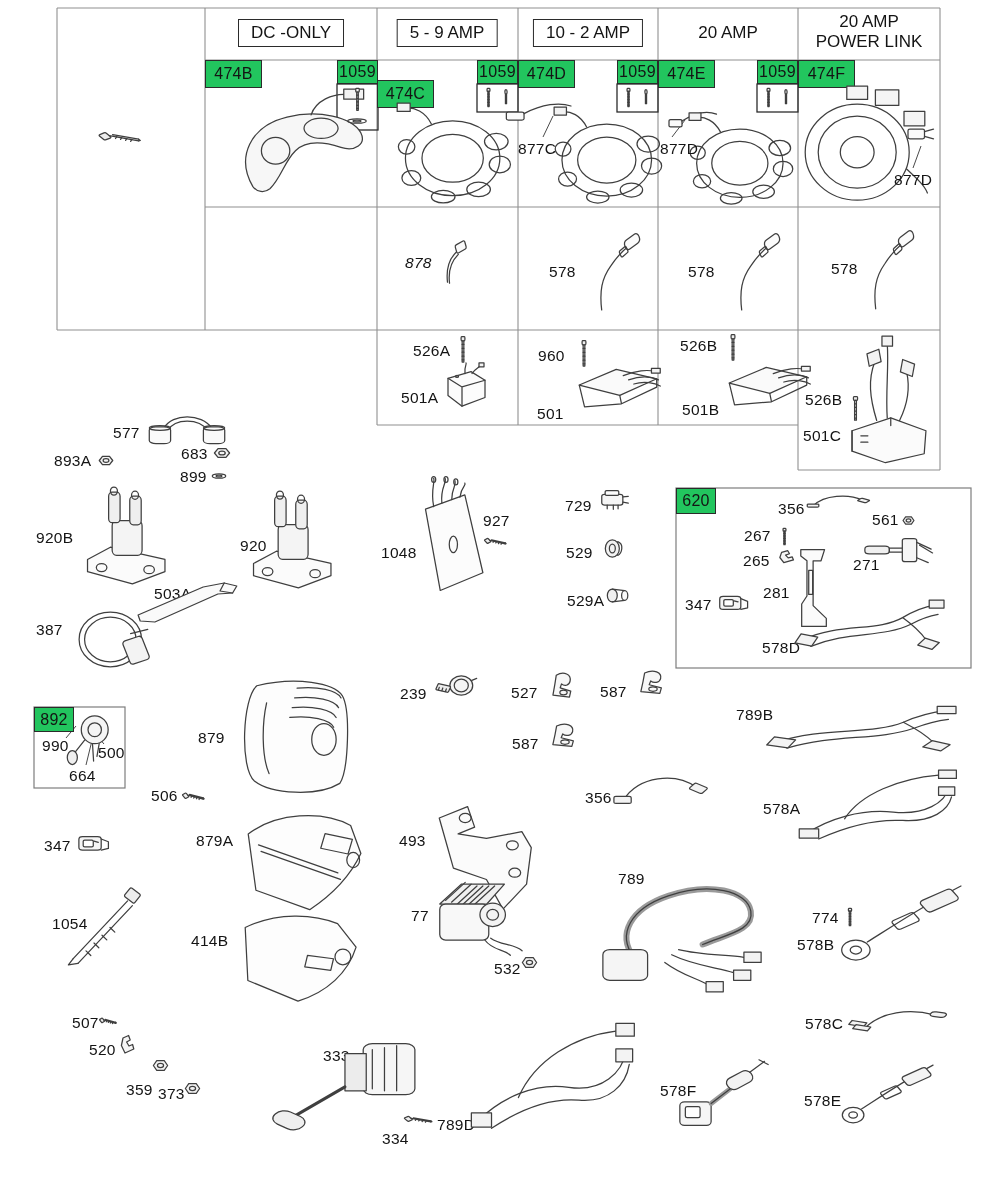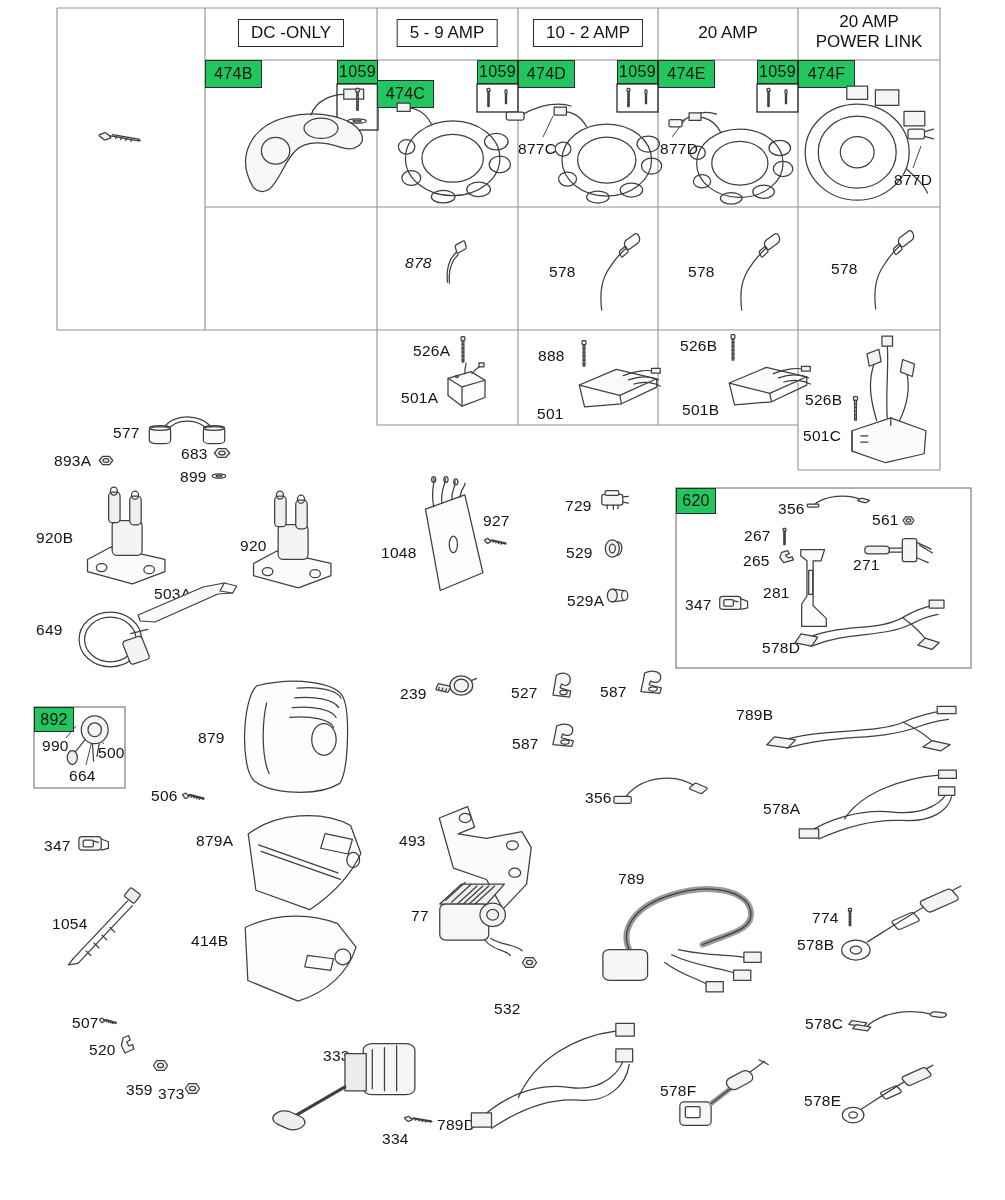--- a/index.html
+++ b/index.html
@@ -264,21 +264,21 @@
     <div class="part-label" style="left: 401px; top: 389px;">501A</div>
     <div class="glyph" style="left: 442px; top: 362px; width: 50px; height: 48px;">
       <svg viewBox="0 0 100 100" preserveAspectRatio="none" xmlns="http://www.w3.org/2000/svg">
         <path d="M12 34 L58 20 L86 38 L86 74 L40 92 L12 70 Z" style="fill:#fcfcfc"></path>
         <path d="M12 34 L40 52 L40 92 M40 52 L86 38"></path>
         <ellipse cx="30" cy="30" rx="3" ry="2"></ellipse>
         <path d="M46 24 C44 10 50 4 48 2 M60 24 C66 14 74 12 76 8"></path>
         <rect x="74" y="2" width="10" height="8" style="fill:#f3f3f3"></rect>
       </svg>
     </div>
-    <div class="part-label" style="left: 538px; top: 347px;">888</div>
+    <div class="part-label" style="left: 538px; top: 347px;">960</div>
     <div class="glyph" style="left: 578px; top: 340px; width: 12px; height: 28px;">
       <svg viewBox="0 0 100 100" preserveAspectRatio="none" xmlns="http://www.w3.org/2000/svg">
         <rect x="34" y="2" width="32" height="15" rx="5" style="fill:#ededed"></rect>
         <rect x="43" y="17" width="14" height="76" style="fill:#f5f5f5"></rect>
         <path d="M43 30 h14 M43 44 h14 M43 58 h14 M43 72 h14 M43 85 h14"></path>
       </svg>
     </div>
     <div class="part-label" style="left: 537px; top: 373px; margin-top: 32px;">501</div>
     <div class="glyph" style="left: 574px; top: 358px; width: 88px; height: 52px;">
       <svg viewBox="0 0 100 100" preserveAspectRatio="none" xmlns="http://www.w3.org/2000/svg">
@@ -383,21 +383,21 @@
         <ellipse cx="74" cy="82" rx="6" ry="4"></ellipse>
       </svg>
     </div>
     <div class="part-label" style="left: 106px; top: 585px; margin-left: 48px;">503A</div>
     <div class="glyph" style="left: 136px; top: 576px; width: 105px; height: 50px;">
       <svg viewBox="0 0 100 100" preserveAspectRatio="none" xmlns="http://www.w3.org/2000/svg">
         <path d="M2 78 L64 22 L84 14 L96 20 L92 34 L78 36 L18 92 L4 90 Z" style="fill:#fafafa"></path>
         <path d="M84 14 L80 30 L92 34"></path>
       </svg>
     </div>
-    <div class="part-label" style="left: 36px; top: 621px;">649</div>
+    <div class="part-label" style="left: 36px; top: 621px;">387</div>
     <div class="glyph" style="left: 76px; top: 602px; width: 78px; height: 72px;">
       <svg viewBox="0 0 100 100" preserveAspectRatio="none" xmlns="http://www.w3.org/2000/svg">
         <ellipse cx="44" cy="52" rx="40" ry="38"></ellipse>
         <ellipse cx="44" cy="52" rx="33" ry="31"></ellipse>
         <rect x="64" y="50" width="26" height="34" rx="4" style="fill:#f3f3f3" transform="rotate(-20 77 67)"></rect>
         <path d="M70 44 L92 38"></path>
       </svg>
     </div>
     <div class="part-label" style="left: 381px; top: 544px;">1048</div>
     <div class="glyph" style="left: 414px; top: 476px; width: 82px; height: 118px;">
@@ -645,21 +645,21 @@
     <div class="glyph" style="left: 428px; top: 868px; width: 98px; height: 90px;">
       <svg viewBox="0 0 100 100" preserveAspectRatio="none" xmlns="http://www.w3.org/2000/svg">
         <path d="M12 40 L34 18 L78 18 L60 40 Z" style="fill:#f0f0f0"></path>
         <path d="M18 36 L38 16 M24 38 L44 18 M30 40 L50 20 M36 40 L56 20 M42 40 L62 20 M48 40 L68 20"></path>
         <rect x="12" y="40" width="50" height="40" rx="6" style="fill:#f8f8f8"></rect>
         <circle cx="66" cy="52" r="13" style="fill:#f3f3f3"></circle>
         <circle cx="66" cy="52" r="6"></circle>
         <path d="M58 80 C66 92 78 90 84 97 M64 78 C74 86 88 84 96 92"></path>
       </svg>
     </div>
-    <div class="part-label" style="left: 494px; top: 960px; margin-top: 40px;">532</div>
+    <div class="part-label" style="left: 494px; top: 960px;">532</div>
     <div class="glyph" style="left: 521px; top: 955px; width: 17px; height: 15px;">
       <svg viewBox="0 0 100 100" preserveAspectRatio="none" xmlns="http://www.w3.org/2000/svg">
         <path d="M28 18 h44 l20 32 l-20 32 h-44 l-20 -32 Z" style="fill:#f3f3f3"></path>
         <ellipse cx="50" cy="50" rx="18" ry="14"></ellipse>
       </svg>
     </div>
     <div class="part-label" style="left: 618px; top: 870px;">789</div>
     <div class="glyph" style="left: 596px; top: 860px; width: 172px; height: 128px;">
       <svg viewBox="0 0 100 100" preserveAspectRatio="none" xmlns="http://www.w3.org/2000/svg">
         <path d="M22 76 C12 58 20 38 42 28 C66 17 88 24 90 40 C92 55 76 58 62 66" style="stroke:#9a9a9a;stroke-width:6"></path>

